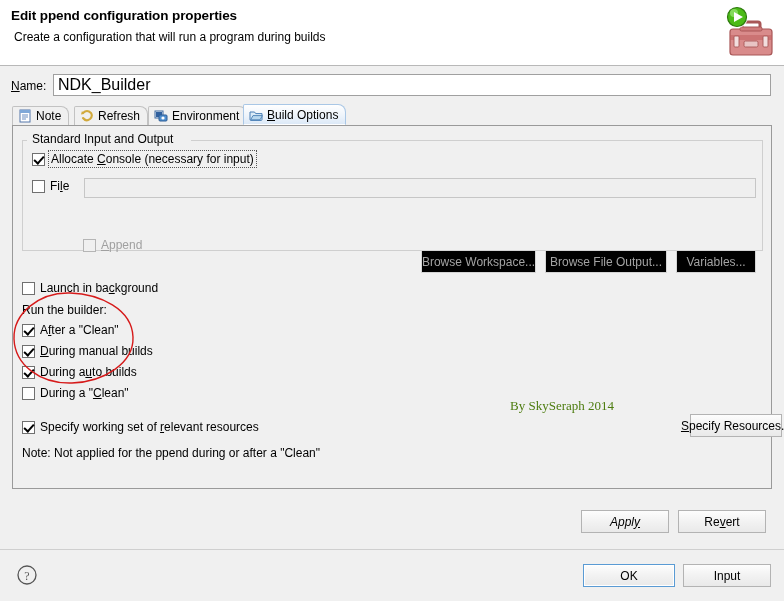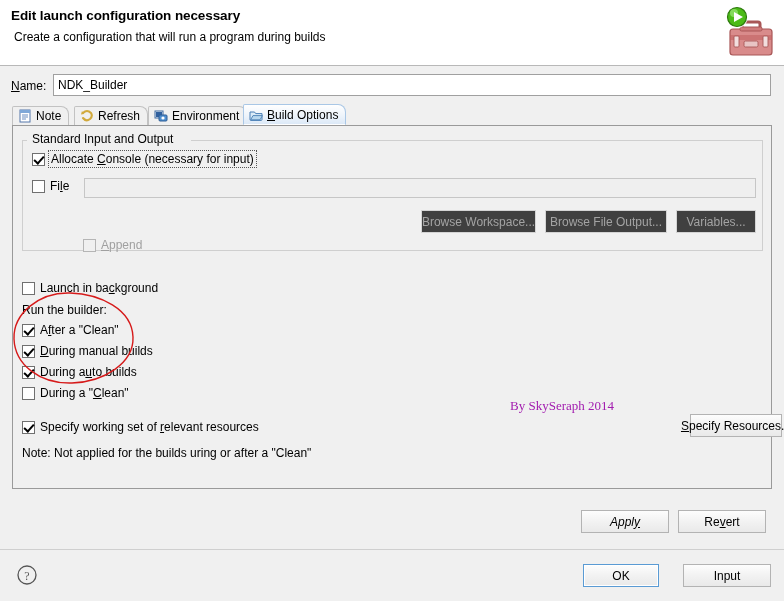--- a/index.html
+++ b/index.html
@@ -56,21 +56,21 @@
     font-size: 12px;
   }
   .name-input {
     position: absolute;
     left: 53px; top: 0px;
     width: 718px; height: 22px;
     box-sizing: border-box;
     border: 1px solid #a0a0a0;
     background: #ffffff;
     font-family: "Liberation Sans", sans-serif;
-    font-size: 12px;
+    font-size: 16px;
     padding: 0 4px;
     color: #000;
     outline: none;
   }
 
   
   .tabfolder {
     position: absolute;
     left: 12px; top: 104px;
     width: 760px;
@@ -214,21 +214,22 @@
     height: 23px;
     padding: 0 8px;
     white-space: nowrap;
     display: inline-flex;
     align-items: center;
     justify-content: center;
   }
   .btn.disabled {
     color: #a3a3a3;
     border-color: #d4d4d4;
-    background: #404040;
+    background: #000000;
+    margin-top: 40px;
   }
   .btn.default {
     border: 1px solid #5a9bd4;
     box-shadow: inset 0 0 0 1px #ffffff;
   }
   .abs { position: absolute; }
 
   
   .sep {
     position: absolute;
@@ -245,21 +246,21 @@
   
   .annot-ellipse {
     position: absolute;
     left: 12px; top: 291px;
     width: 124px; height: 94px;
     pointer-events: none;
   }
   .annot-text {
     position: absolute;
     left: 510px; top: 398px;
-    color: #a21caf;
+    color: #4d7c0f;
     font-family: "Liberation Serif", serif;
     font-size: 13px;
     white-space: nowrap;
     text-align: right;
   }
 
   .note-text {
     position: absolute;
     font-size: 12px;
     white-space: nowrap;
@@ -268,21 +269,21 @@
     position: absolute;
     font-size: 12px;
     white-space: nowrap;
   }
   u { text-decoration: underline; }
 </style>
 </head>
 <body>
 
 <div class="header">
-  <div class="header-title">Edit launch configuration necessary</div>
+  <div class="header-title">Edit ppend configuration properties</div>
   <div class="header-sub">Create a configuration that will run a program during builds</div>
   <div class="header-icon">
     <svg width="62" height="58" viewBox="0 0 62 58">
 
       <rect x="16" y="26" width="42" height="26" rx="3" fill="#d98b8b" stroke="#a85757" stroke-width="1.2"></rect>
       <rect x="16" y="32" width="42" height="5" fill="#c06060" opacity="0.55"></rect>
 
       <path d="M28 26 v-5 a2 2 0 0 1 2-2 h14 a2 2 0 0 1 2 2 v5" fill="none" stroke="#a85757" stroke-width="3"></path>
       <rect x="26" y="24" width="22" height="4" rx="1.5" fill="#cf7b7b" stroke="#a85757" stroke-width="1"></rect>
 
@@ -415,41 +416,41 @@
 
     <div class="cb-row" style="left:9px; top:294px;">
       <span class="cbox checked"></span>
       <span class="cb-label">Specify working set of <u>r</u>elevant resources</span>
     </div>
 
     <div class="btn abs" style="left:641px; top:288px; width:92px;margin-left:36px;">
       <span><u>S</u>pecify Resources...</span>
     </div>
 
-    <div class="note-text" style="left:9px; top:320px;">Note: Not applied for the builds uring or after a "Clean"</div>
+    <div class="note-text" style="left:9px; top:320px;">Note: Not applied for the ppend during or after a "Clean"</div>
   </div>
 </div>
 
 <div class="btn abs" style="left:581px; top:510px; width:88px;font-style:italic;">
   <span>Appl<u>y</u></span>
 </div>
 <div class="btn abs" style="left:678px; top:510px; width:88px;">
   <span>Re<u>v</u>ert</span>
 </div>
 
 <div class="sep"></div>
 
 <div class="help-icon">
   <svg width="22" height="22" viewBox="0 0 22 22">
     <circle cx="11" cy="11" r="9" fill="none" stroke="#555" stroke-width="1.3"></circle>
     <text x="11" y="15.5" text-anchor="middle" font-family="Liberation Serif, serif" font-size="12" fill="#555">?</text>
   </svg>
 </div>
 
-<div class="btn default abs" style="left:583px; top:564px; width:76px;">
+<div class="btn default abs" style="left:583px; top:564px; width:92px;">
   <span>OK</span>
 </div>
 <div class="btn abs" style="left:683px; top:564px; width:88px;">
   <span>Input</span>
 </div>
 
 <div class="annot-ellipse">
   <svg width="124" height="94" viewBox="0 0 124 94">
     <path d="M58 2 C88 3 120 18 121 46 C122 72 92 91 60 92 C28 93 3 74 2 48 C1 22 28 1 58 2 Z" fill="none" stroke="#d61a1a" stroke-width="1.4" stroke-linecap="round"></path>
   </svg>

